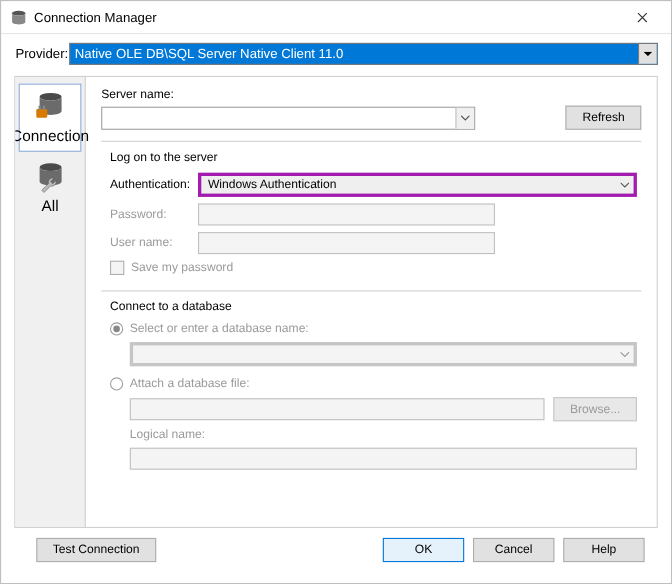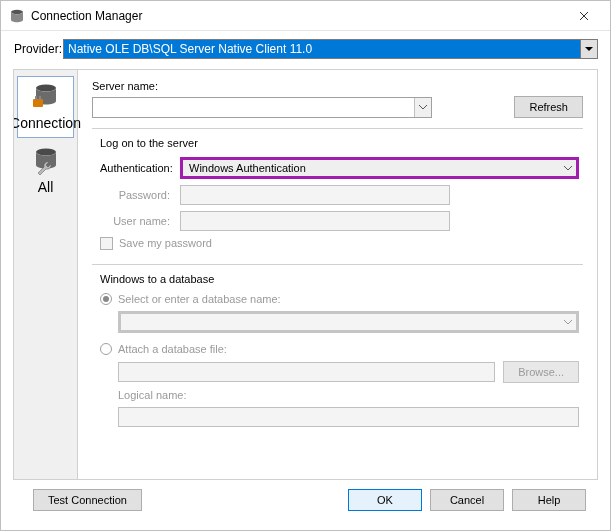--- a/index.html
+++ b/index.html
@@ -128,21 +128,21 @@
   .btn.disabled { color: #9a9a9a; background: #e8e8e8; border-color:#c5c5c5; }
 
   .group {
     border-top: 1px solid #d0d0d0;
     padding: 8px 4px 10px 4px;
     margin-bottom: 4px;
   }
   .group-title { color: #000; margin-bottom: 8px; }
 
   .form-row { display: flex; align-items: center; margin-bottom: 6px; }
-  .form-row .flabel { width: 80px; text-align: right; padding-right: 10px; color: #9a9a9a; }
+  .form-row .flabel { width: 80px; padding-right: 10px; color: #9a9a9a; }
   .form-row .flabel.enabled { color: #000; }
   .text-input {
     flex: 1; height: 20px;
     border: 1px solid #c0c0c0;
     background: #f4f4f4;
   }
   .select-wide {
     flex: 1; height: 22px;
     border: 3px solid #a21caf;
     background: #efefef;
@@ -290,21 +290,21 @@
             <span class="flabel">User name:</span>
             <div class="text-input" style="max-width:270px"></div>
           </div>
           <div class="checkbox-row">
             <div class="checkbox"></div>
             <span>Save my password</span>
           </div>
         </div>
 
         <div class="group" style="padding-left:8px;">
-          <div class="group-title">Windows to a database</div>
+          <div class="group-title">Connect to a database</div>
 
           <div class="radio-row">
             <div class="radio checked"></div>
             <span>Select or enter a database name:</span>
           </div>
           <div class="indent" style="margin-bottom:10px;">
             <div class="select-wide" style="background:#f4f4f4; border-color:#c5c5c5;">
               <span></span>
               <div class="sel-arrow">
                 <svg width="8" height="5" viewBox="0 0 8 5">

